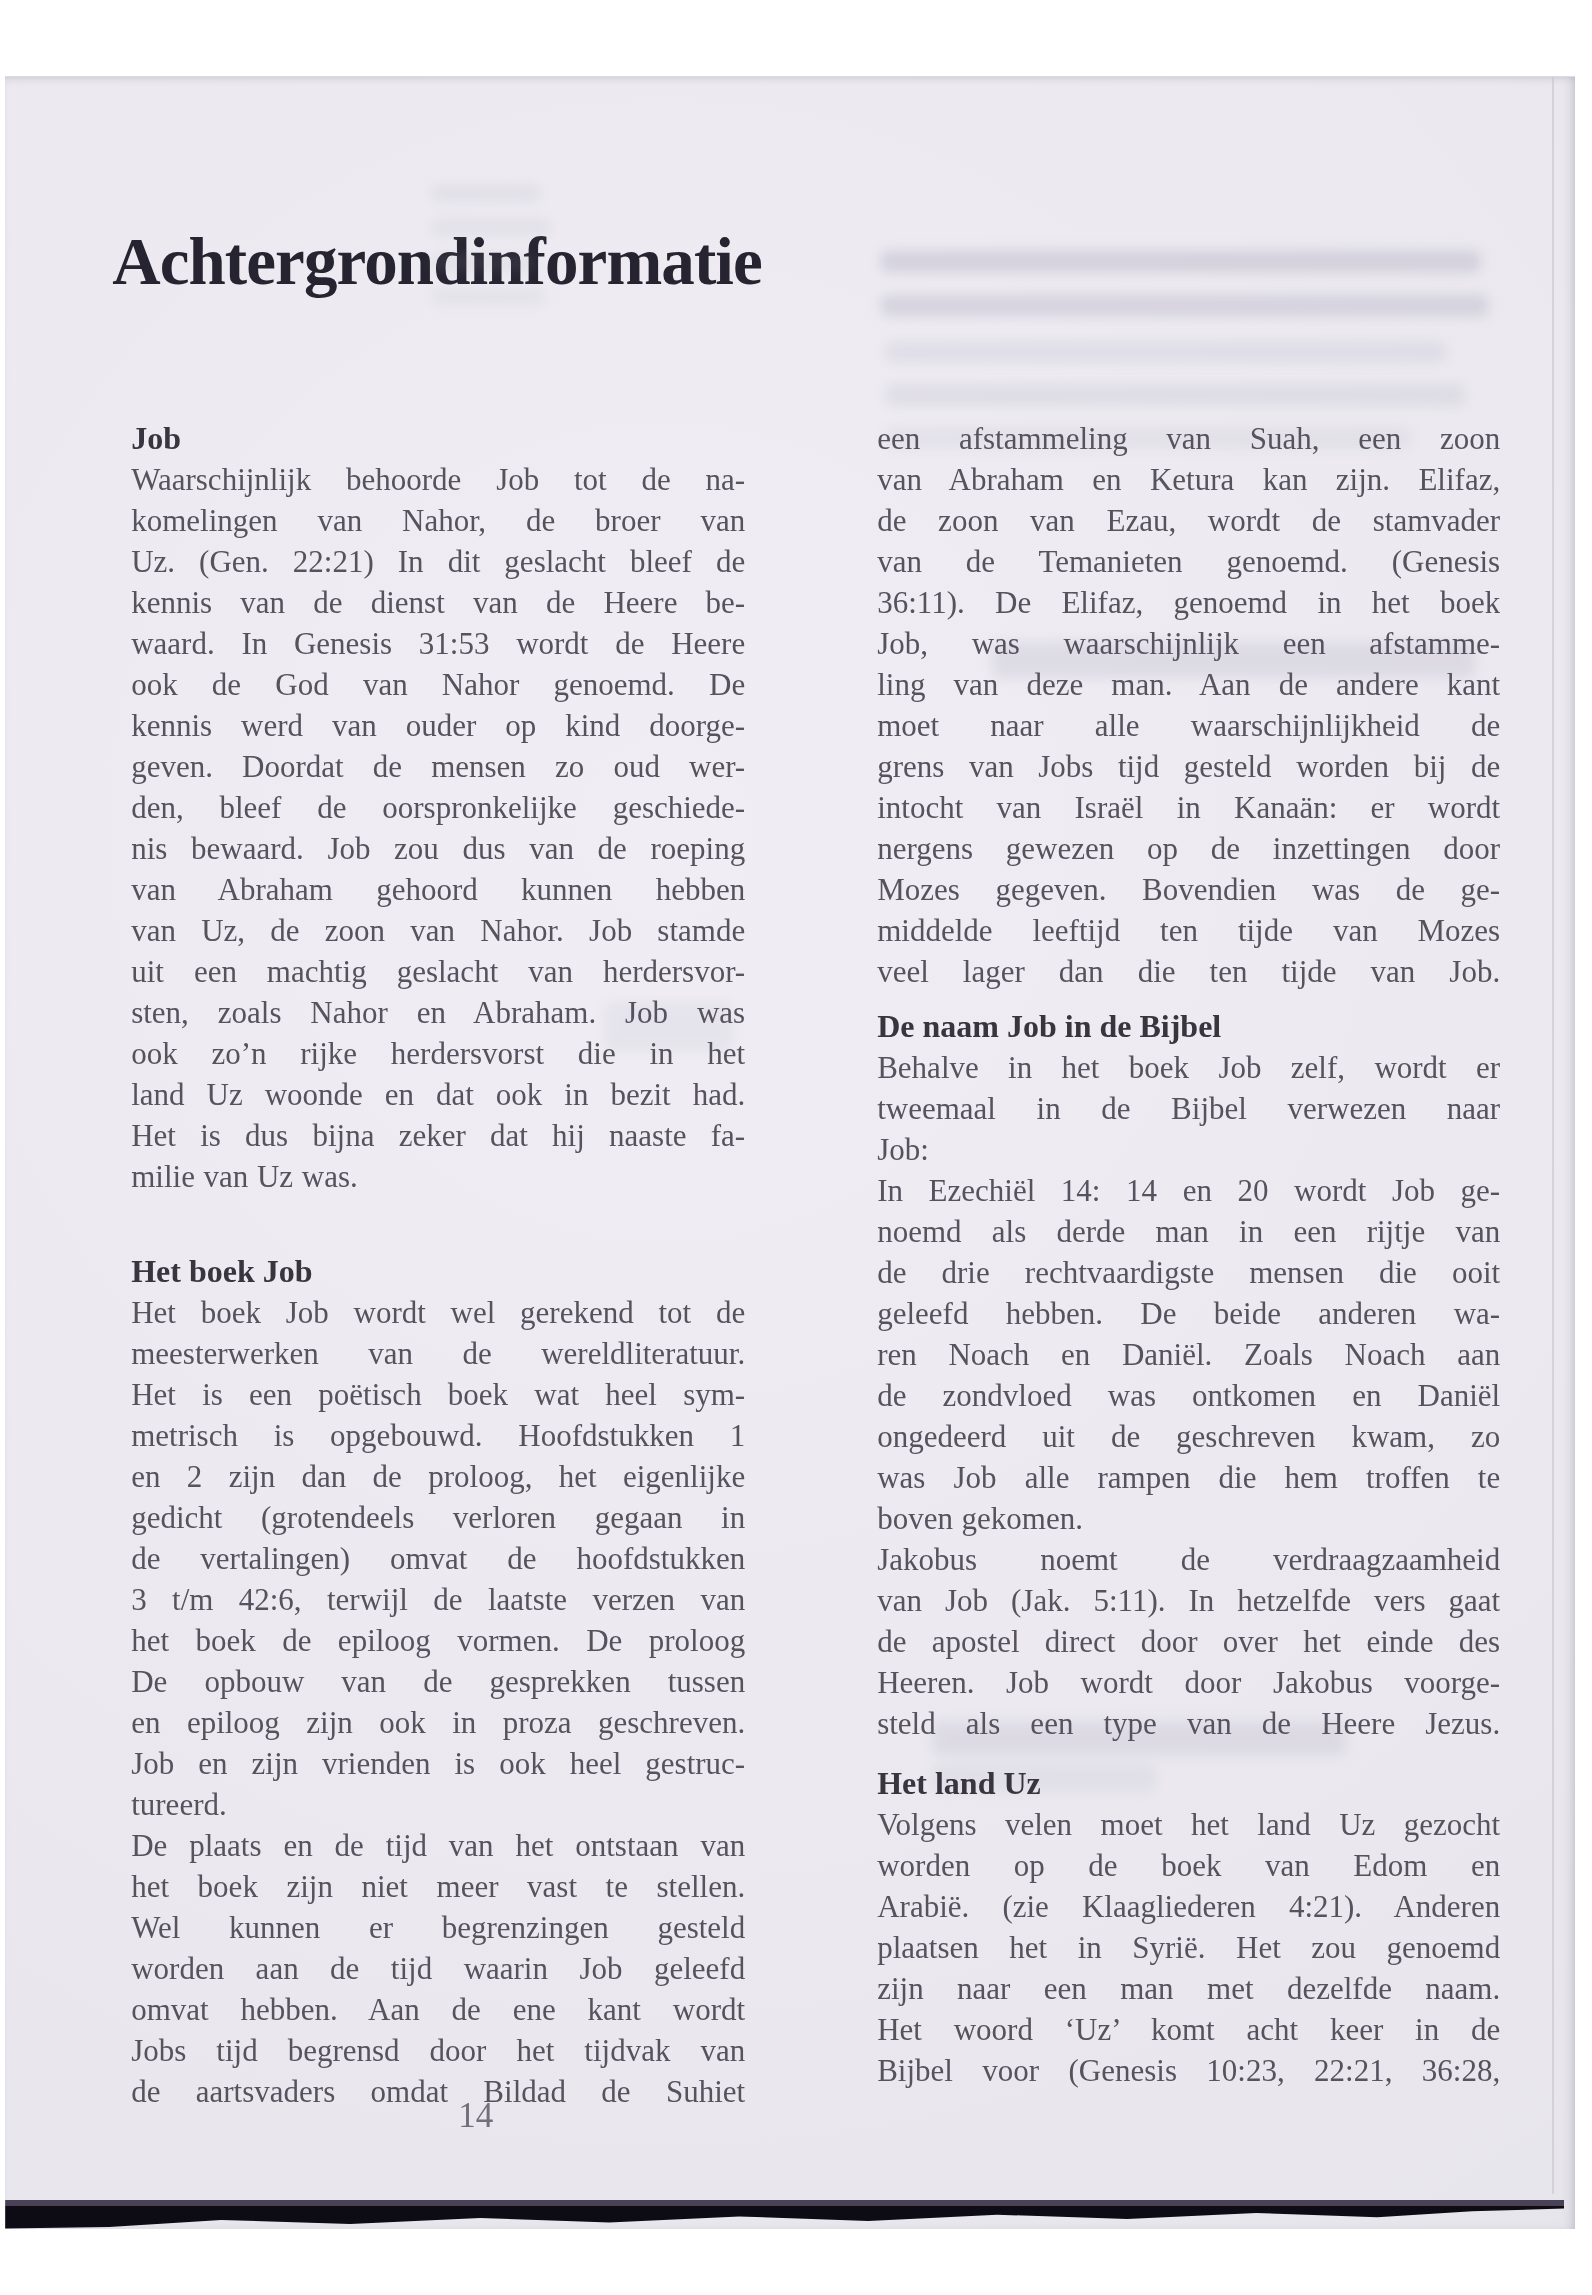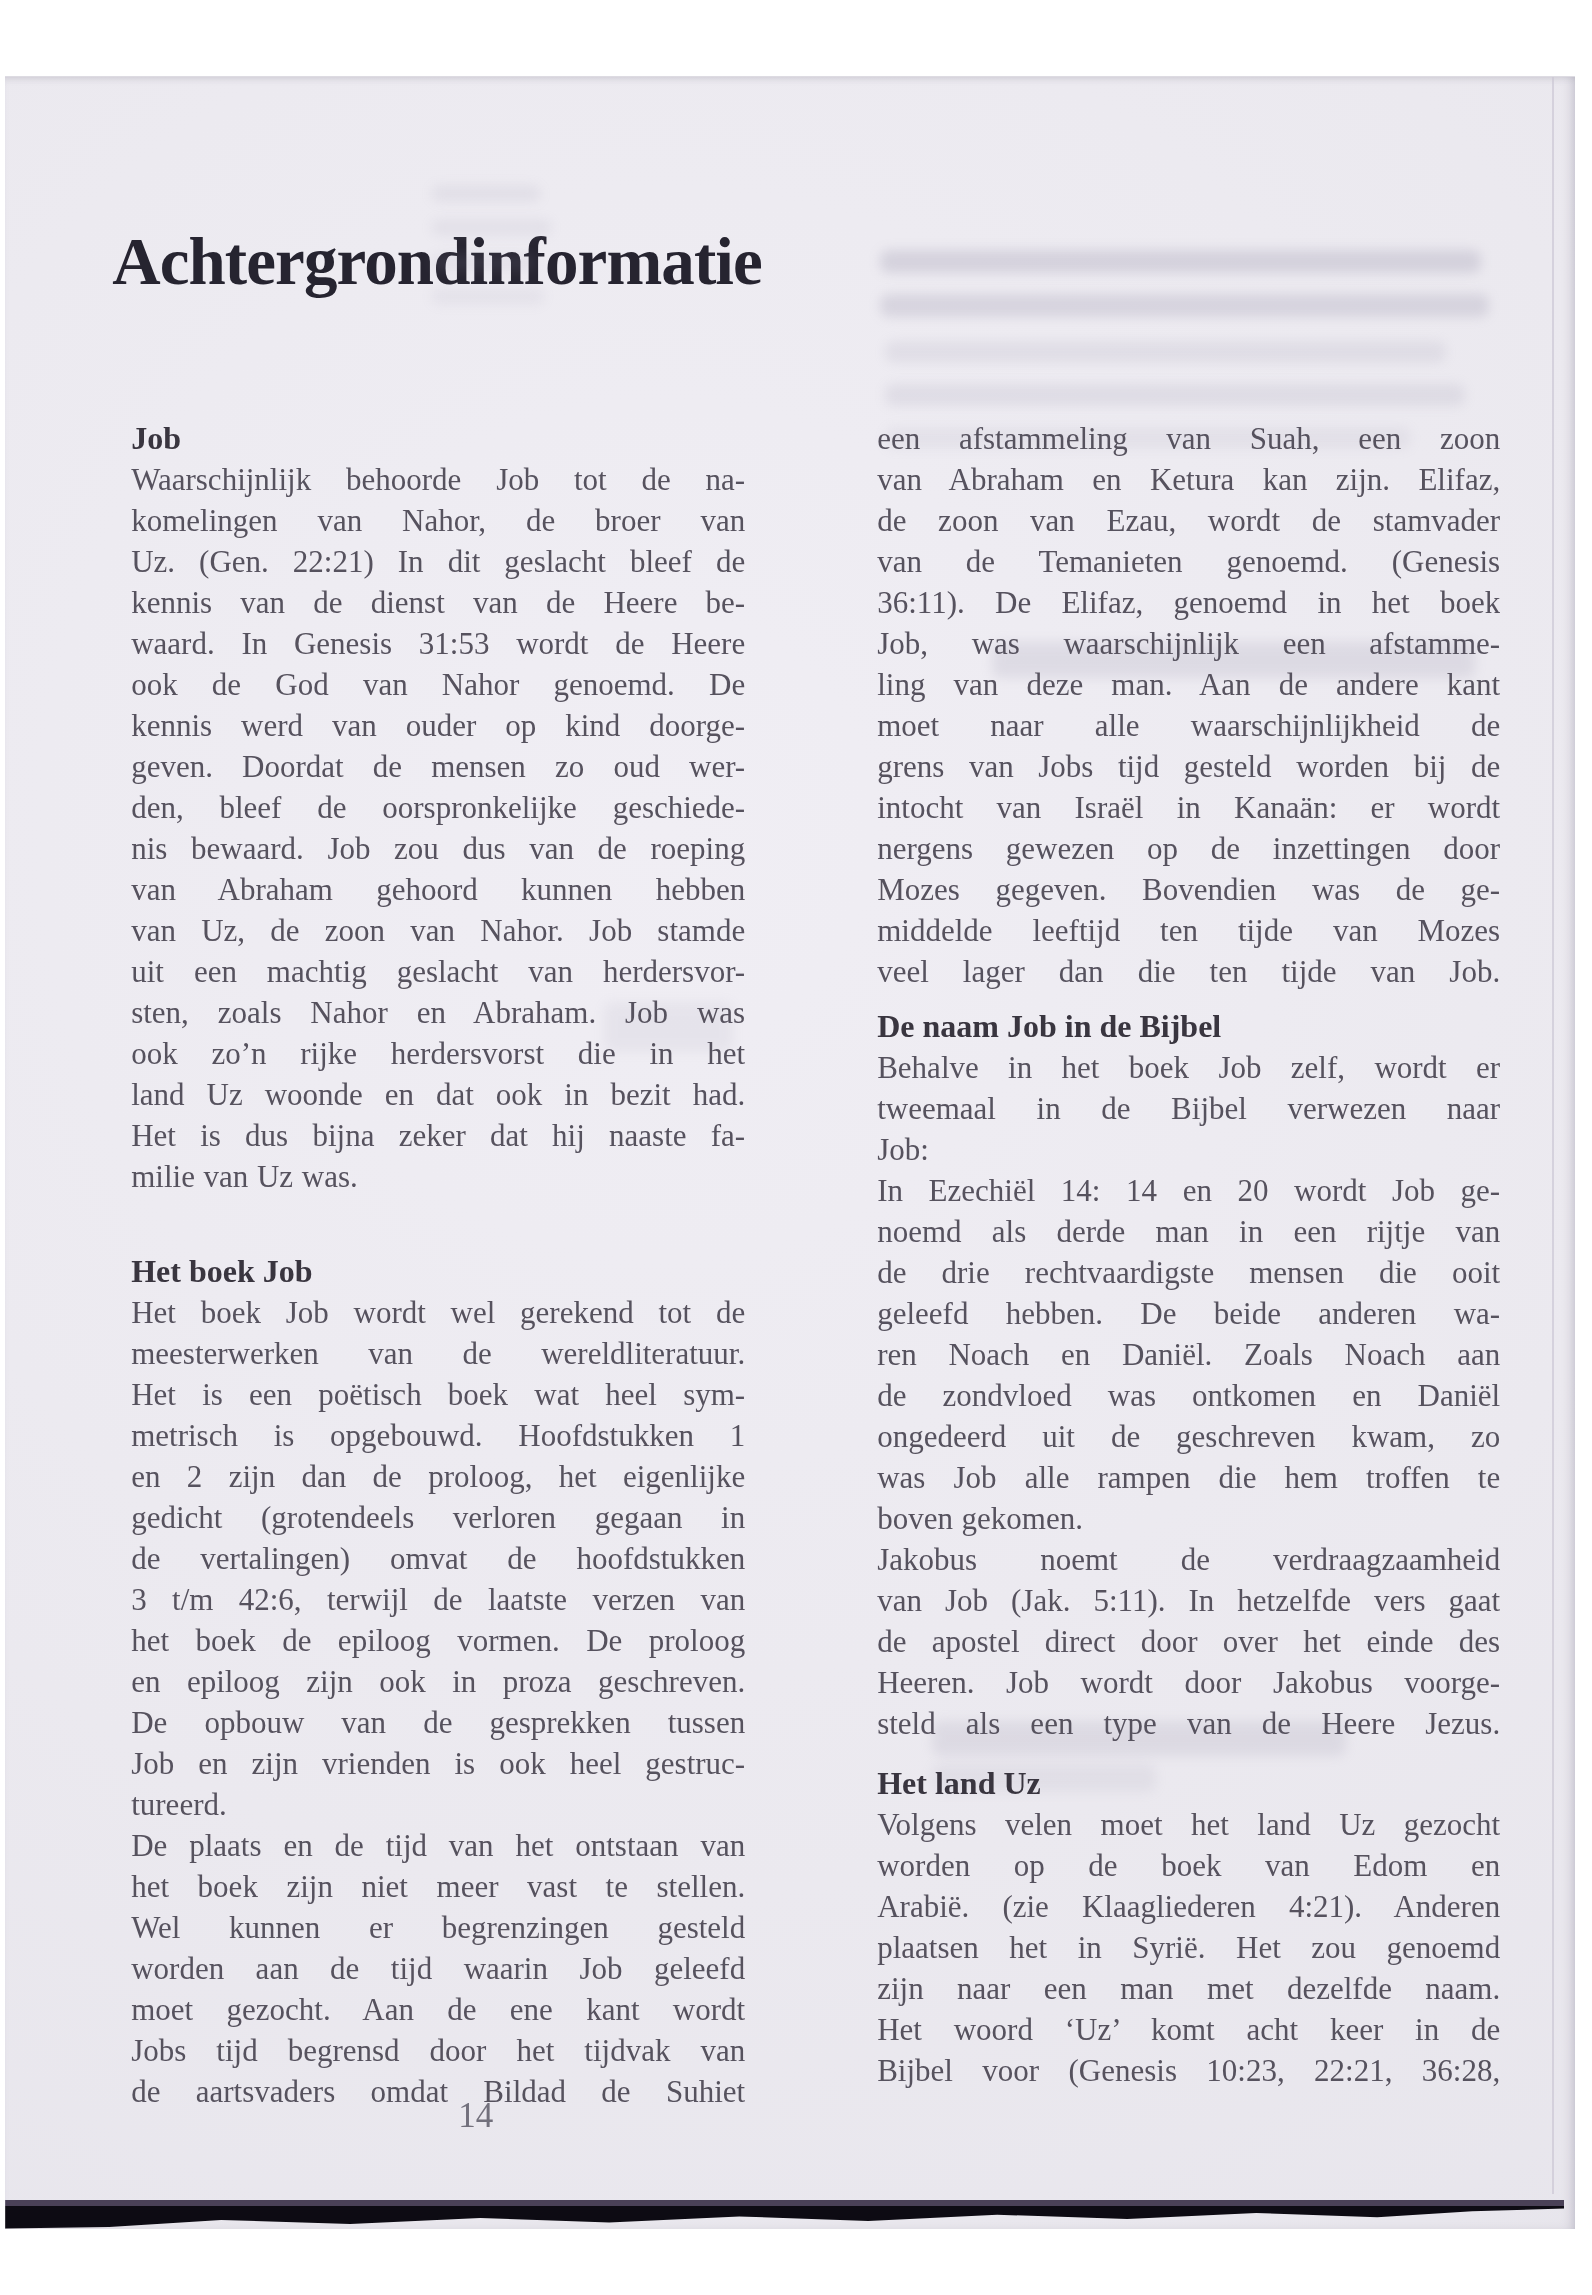--- a/index.html
+++ b/index.html
@@ -102,31 +102,31 @@
         <div class="para">
           <div class="jline">Het boek Job wordt wel gerekend tot de</div>
           <div class="jline">meesterwerken van de wereldliteratuur.</div>
           <div class="jline">Het is een poëtisch boek wat heel sym-</div>
           <div class="jline">metrisch is opgebouwd. Hoofdstukken 1</div>
           <div class="jline">en 2 zijn dan de proloog, het eigenlijke</div>
           <div class="jline">gedicht (grotendeels verloren gegaan in</div>
           <div class="jline">de vertalingen) omvat de hoofdstukken</div>
           <div class="jline">3 t/m 42:6, terwijl de laatste verzen van</div>
           <div class="jline">het boek de epiloog vormen. De proloog</div>
+          <div class="jline">De opbouw van de gesprekken tussen</div>
           <div class="jline">en epiloog zijn ook in proza geschreven.</div>
-          <div class="jline">De opbouw van de gesprekken tussen</div>
           <div class="jline">Job en zijn vrienden is ook heel gestruc-</div>
           <div class="jline lastline">tureerd.</div>
         </div>
         <div class="para">
           <div class="jline">De plaats en de tijd van het ontstaan van</div>
           <div class="jline">het boek zijn niet meer vast te stellen.</div>
           <div class="jline">Wel kunnen er begrenzingen gesteld</div>
           <div class="jline">worden aan de tijd waarin Job geleefd</div>
-          <div class="jline">moet gezocht. Aan de ene kant wordt</div>
+          <div class="jline">omvat hebben. Aan de ene kant wordt</div>
           <div class="jline">Jobs tijd begrensd door het tijdvak van</div>
           <div class="jline">de aartsvaders omdat Bildad de Suhiet</div>
         </div>
       </div>
     <div class="section s-right-a">
         <div class="para">
           <div class="jline">een afstammeling van Suah, een zoon</div>
           <div class="jline">van Abraham en Ketura kan zijn. Elifaz,</div>
           <div class="jline">de zoon van Ezau, wordt de stamvader</div>
           <div class="jline">van de Temanieten genoemd. (Genesis</div>

